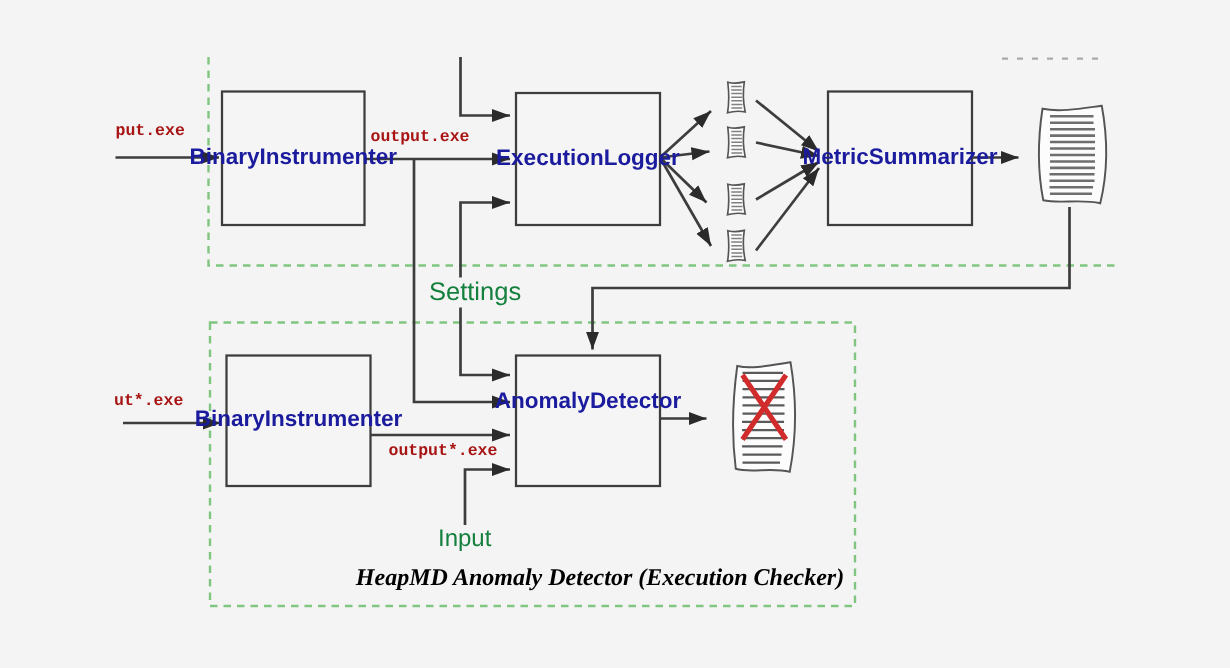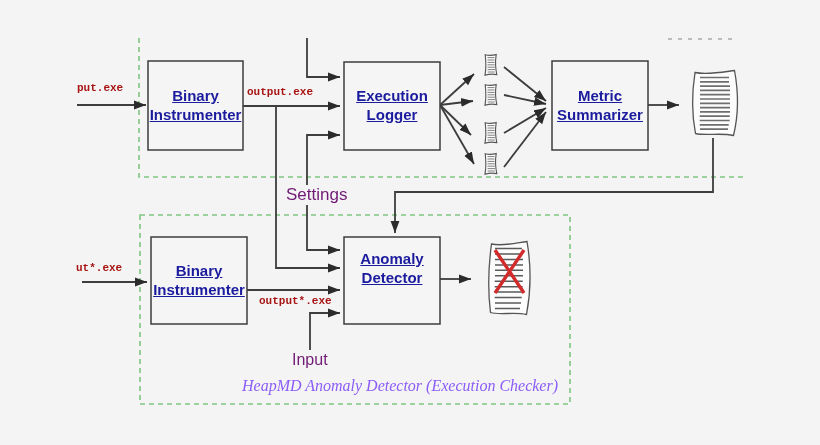--- a/index.html
+++ b/index.html
@@ -6,40 +6,40 @@
   body{
     width:820px;height:445px;
     background:#f4f4f4;
     font-family:"Liberation Sans", sans-serif;
     overflow:hidden;
   }
   #stage{position:relative;width:820px;height:445px;background:#f4f4f4;}
   #wires{position:absolute;left:0;top:0;z-index:1;}
   .box-label{
     position:absolute;z-index:2;
-    display:flex;flex-direction:column;align-items:center;justify-content:center;
+    display:flex;flex-direction:row;align-items:center;justify-content:center;
     color:#1b1b9e;font-weight:bold;font-size:15px;line-height:1.25;
-    letter-spacing:0;text-decoration:underline;
+    letter-spacing:0;
   }
   .code-label{
     position:absolute;z-index:2;
     font-family:"Liberation Mono", monospace;
     font-weight:bold;font-size:11px;line-height:1;
     color:#a81414;white-space:nowrap;
   }
   .gray-label{
     position:absolute;z-index:3;
-    color:#701a75;font-size:16px;line-height:1.2;white-space:nowrap;
+    color:#15803d;font-size:16px;line-height:1.2;white-space:nowrap;
   }
   .masked{background:#f4f4f4;padding:0 3px;font-size:17px;}
   #caption{
     position:absolute;z-index:2;
     left:215px;top:377px;width:370px;text-align:center;
     font-family:"Liberation Serif", serif;
-    font-weight:normal;font-style:italic;font-size:16px;color:#8b5cf6;
+    font-weight:bold;font-style:italic;font-size:16px;color:#000000;
     white-space:nowrap;
   }
 </style>
 </head>
 <body>
 
 <div id="stage">
 
   <svg id="wires" width="820" height="445" viewBox="0 0 820 445">
     <defs>

